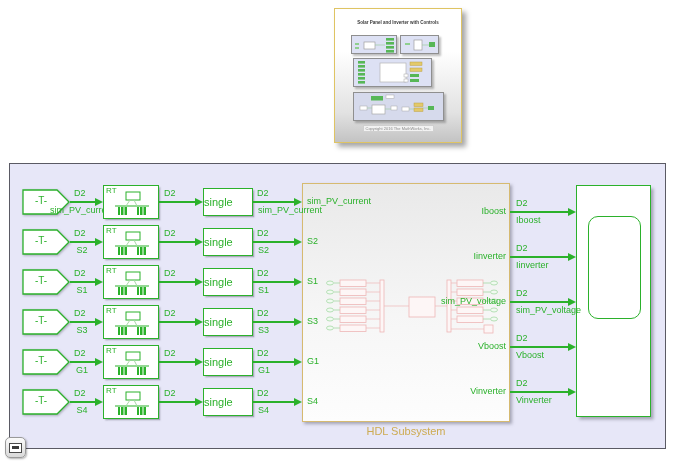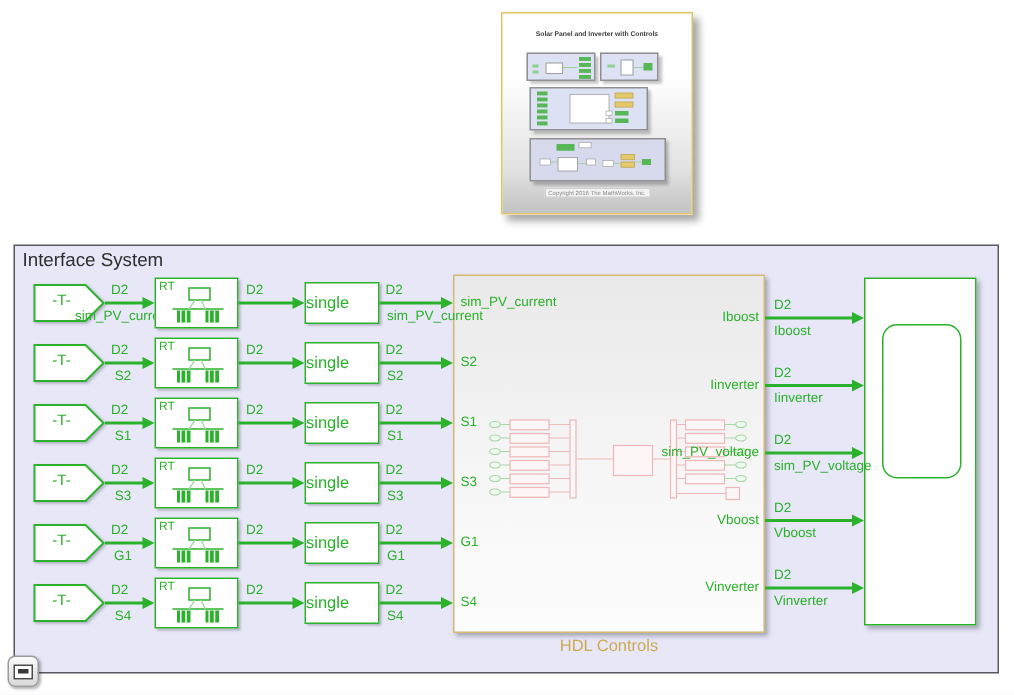--- a/index.html
+++ b/index.html
@@ -164,21 +164,20 @@
         <line x1="69" y1="15" x2="74" y2="15" stroke="#9fcf9f" stroke-width="0.6"></line>
       </svg>
     </div>
 
     <div class="preview-copyright">
       <span>Copyright 2016 The MathWorks, Inc.</span>
     </div>
   </div>
 
   <div class="iface-area"></div>
-  <div class="iface-label">Interface System</div>
 
   <div class="hdl-subsystem">
     <svg class="hdl-preview" width="177" height="56">
       <g stroke="#eeb6b6" stroke-width="0.8" fill="#fdf6f6">
         <rect x="16" y="1" width="26" height="6.5"></rect>
         <rect x="16" y="10" width="26" height="6.5"></rect>
         <rect x="16" y="19" width="26" height="6.5"></rect>
         <rect x="16" y="28" width="26" height="6.5"></rect>
         <rect x="16" y="37" width="26" height="6.5"></rect>
         <rect x="16" y="46" width="26" height="6.5"></rect>
@@ -227,21 +226,21 @@
         <ellipse cx="6" cy="40" rx="3.5" ry="2"></ellipse> 
           <ellipse cx="6" cy="49" rx="3.5" ry="2"></ellipse>
         <ellipse cx="170" cy="4" rx="3.5" ry="2"></ellipse> 
           <ellipse cx="170" cy="13" rx="3.5" ry="2"></ellipse>
         <ellipse cx="170" cy="22" rx="3.5" ry="2"></ellipse> 
           <ellipse cx="170" cy="31" rx="3.5" ry="2"></ellipse>
         <ellipse cx="170" cy="40" rx="3.5" ry="2"></ellipse>
       </g>
     </svg>
   </div>
-  <div class="hdl-label">HDL Controls</div>
+  <div class="hdl-label">HDL Subsystem</div>
 
   <div class="scope-block">
     <div class="scope-inner"></div>
   </div>
 
   <div class="row" style="top:182px;">
     <div class="from-block">
       <svg width="48" height="26">
         <polygon points="1,1 35,1 47,13 35,25 1,25" fill="#ffffff" stroke="#2bb12b" stroke-width="1.3"></polygon>
       </svg>

